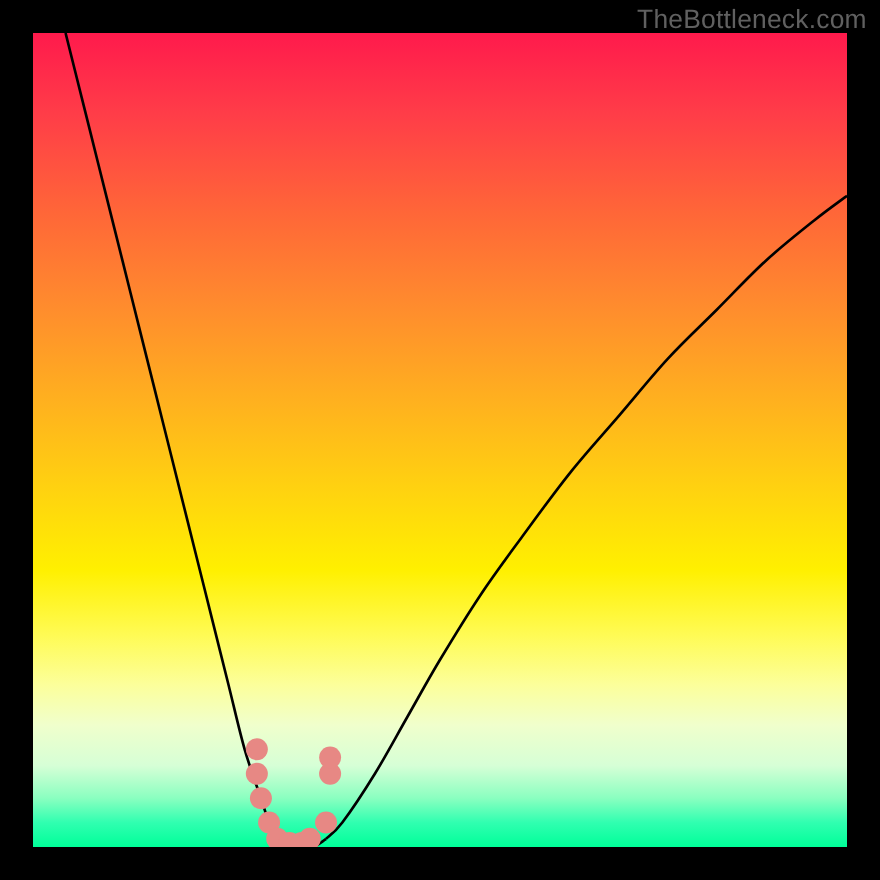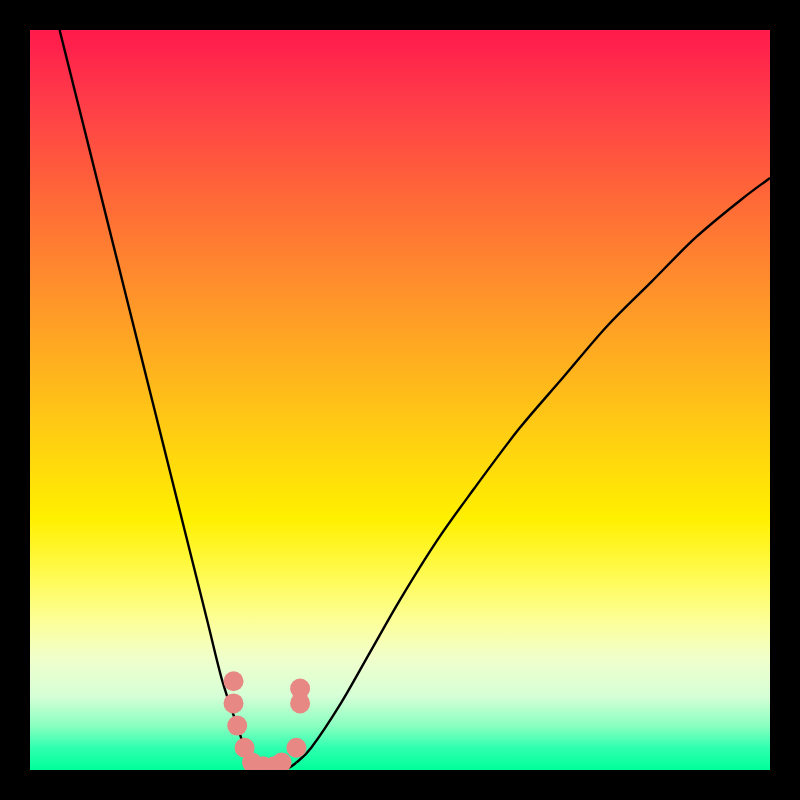--- a/index.html
+++ b/index.html
@@ -70,20 +70,21 @@
 
   .marker {
     fill: #e78884;
   }
 </style>
 </head>
 <body>
 
 <div class="frame">
 
+  <div class="watermark">TheBottleneck.com</div>
 
   <div class="plot-area">
     <div class="gradient-bg"></div>
 
     <svg class="svg-layer" viewBox="0 0 740 740" preserveAspectRatio="none">
       <path id="left-curve" class="curve" d="M29.6 0 C32.07 9.87, 39.47 39.47, 44.40 59.20 C49.33 78.93, 54.27 98.67, 59.20 118.40 C64.13 138.13, 69.07 157.87, 74.00 177.60 C78.93 197.33, 83.87 217.07, 88.80 236.80 C93.73 256.53, 98.67 276.27, 103.60 296.00 C108.53 315.73, 113.47 335.47, 118.40 355.20 C123.33 374.93, 128.27 394.67, 133.20 414.40 C138.13 434.13, 143.07 453.87, 148.00 473.60 C152.93 493.33, 157.87 513.07, 162.80 532.80 C167.73 552.53, 172.67 572.27, 177.60 592.00 C182.53 611.73, 187.47 633.93, 192.40 651.20 C197.33 668.47, 203.50 684.50, 207.20 695.60 C210.90 706.70, 212.13 711.63, 214.60 717.80 C217.07 723.97, 220.77 730.13, 222.00 732.60"></path>
       <path id="valley-curve" class="curve" d="M222 732.6 C223.23 733.46, 226.93 736.55, 229.40 737.78 C231.87 739.01, 234.33 739.63, 236.80 740.00 C239.27 740.37, 241.73 740.00, 244.20 740.00 C246.67 740.00, 249.13 740.37, 251.60 740.00 C254.07 739.63, 256.53 739.01, 259.00 737.78 C261.47 736.55, 265.17 733.46, 266.40 732.60"></path>
       <path id="right-curve" class="curve" d="M266.4 732.6 C268.87 730.13, 273.80 727.67, 281.20 717.80 C288.60 707.93, 300.93 689.43, 310.80 673.40 C320.67 657.37, 330.53 638.87, 340.40 621.60 C350.27 604.33, 358.90 588.30, 370.00 569.80 C381.10 551.30, 394.67 529.10, 407.00 510.60 C419.33 492.10, 430.43 477.30, 444.00 458.80 C457.57 440.30, 473.60 418.10, 488.40 399.60 C503.20 381.10, 518.00 365.07, 532.80 347.80 C547.60 330.53, 562.40 312.03, 577.20 296.00 C592.00 279.97, 606.80 266.40, 621.60 251.60 C636.40 236.80, 651.20 220.77, 666.00 207.20 C680.80 193.63, 698.07 180.07, 710.40 170.20 C722.73 160.33, 735.07 151.70, 740.00 148.00"></path>
       <g id="marker-group">
           <circle cx="203.50" cy="651.20" r="10" class="marker"></circle>

